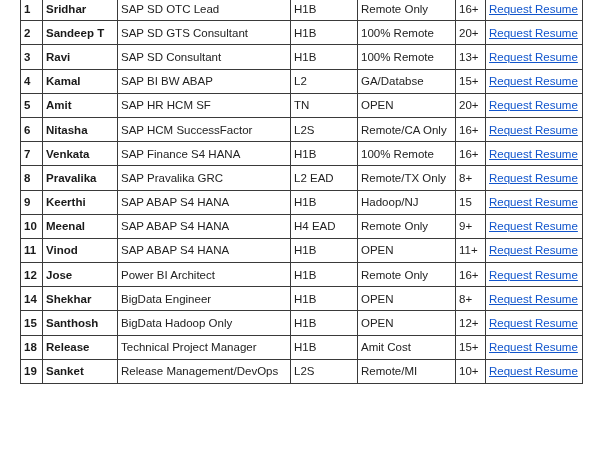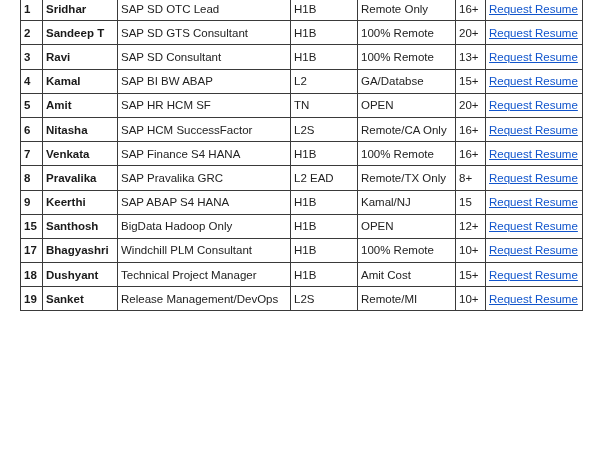--- a/index.html
+++ b/index.html
@@ -106,45 +106,72 @@
         <td class="visa">L2 EAD</td>
         <td class="loc">Remote/TX Only</td>
         <td class="exp">8+</td>
         <td class="link"><a>Request Resume</a></td>
       </tr>
       <tr>
         <td class="num">9</td>
         <td class="name">Keerthi</td>
         <td class="role">SAP ABAP S4 HANA</td>
         <td class="visa">H1B</td>
-        <td class="loc">Kamal/NJ</td>
+        <td class="loc">Hadoop/NJ</td>
         <td class="exp">15</td>
+        <td class="link"><a>Request Resume</a></td>
+      </tr>
+      <tr>
+        <td class="num">10</td>
+        <td class="name">Meenal</td>
+        <td class="role">SAP ABAP S4 HANA</td>
+        <td class="visa">H4 EAD</td>
+        <td class="loc">Remote Only</td>
+        <td class="exp">9+</td>
+        <td class="link"><a>Request Resume</a></td>
+      </tr>
+      <tr>
+        <td class="num">11</td>
+        <td class="name">Vinod</td>
+        <td class="role">SAP ABAP S4 HANA</td>
+        <td class="visa">H1B</td>
+        <td class="loc">OPEN</td>
+        <td class="exp">11+</td>
+        <td class="link"><a>Request Resume</a></td>
+      </tr>
+      <tr>
+        <td class="num">12</td>
+        <td class="name">Jose</td>
+        <td class="role">Power BI Architect</td>
+        <td class="visa">H1B</td>
+        <td class="loc">Remote Only</td>
+        <td class="exp">16+</td>
+        <td class="link"><a>Request Resume</a></td>
+      </tr>
+      <tr>
+        <td class="num">14</td>
+        <td class="name">Shekhar</td>
+        <td class="role">BigData Engineer</td>
+        <td class="visa">H1B</td>
+        <td class="loc">OPEN</td>
+        <td class="exp">8+</td>
         <td class="link"><a>Request Resume</a></td>
       </tr>
       <tr>
         <td class="num">15</td>
         <td class="name">Santhosh</td>
         <td class="role">BigData Hadoop Only</td>
         <td class="visa">H1B</td>
         <td class="loc">OPEN</td>
         <td class="exp">12+</td>
         <td class="link"><a>Request Resume</a></td>
       </tr>
       <tr>
-        <td class="num">17</td>
-        <td class="name">Bhagyashri</td>
-        <td class="role">Windchill PLM Consultant</td>
-        <td class="visa">H1B</td>
-        <td class="loc">100% Remote</td>
-        <td class="exp">10+</td>
-        <td class="link"><a>Request Resume</a></td>
-      </tr>
-      <tr>
         <td class="num">18</td>
-        <td class="name">Dushyant</td>
+        <td class="name">Release</td>
         <td class="role">Technical Project Manager</td>
         <td class="visa">H1B</td>
         <td class="loc">Amit Cost</td>
         <td class="exp">15+</td>
         <td class="link"><a>Request Resume</a></td>
       </tr>
       <tr>
         <td class="num">19</td>
         <td class="name">Sanket</td>
         <td class="role">Release Management/DevOps</td>

